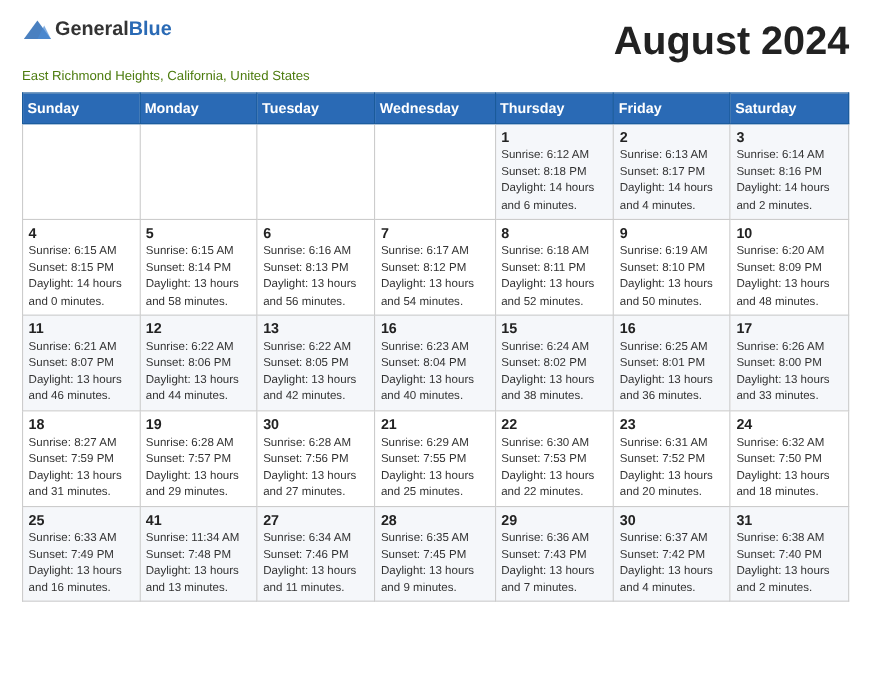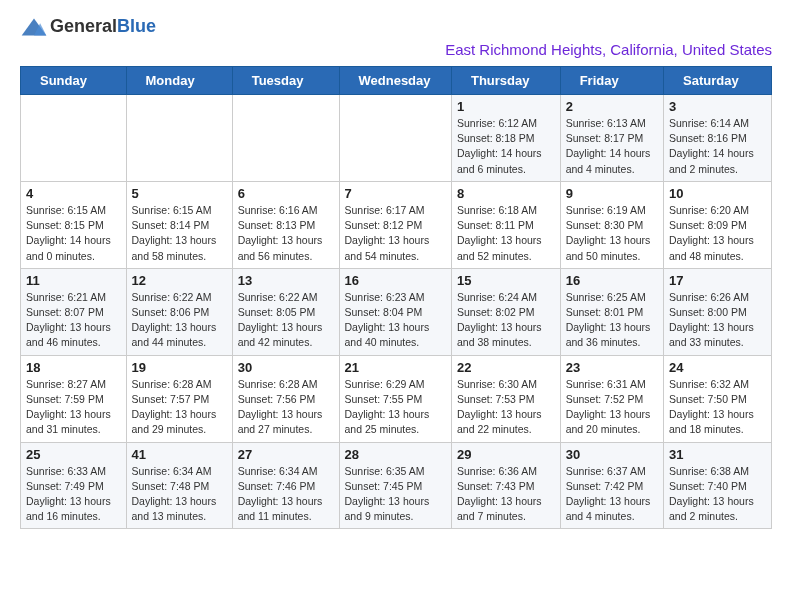--- a/index.html
+++ b/index.html
@@ -31,36 +31,36 @@
       align-items: center;
       gap: 2px;
     }
     .month-title {
       font-size: 36px;
       font-weight: bold;
       color: #222;
       text-align: right;
     }
     .subtitle {
-      font-size: 15px;
-      color: #6d28d9;
-      text-align: right;
+      font-size: 12px;
+      color: #4d7c0f;
+      text-align: left;
       margin-bottom: 8px;
     }
     table {
       width: 100%;
       border-collapse: collapse;
       font-size: 11px;
     }
     thead th {
       background: #2a6ab5;
       color: #fff;
       font-weight: bold;
       font-size: 13px;
-      padding: 6px 19px;
+      padding: 6px 4px;
       text-align: left;
       border: 1px solid #1a5a9a;
     }
     tbody td {
       border: 1px solid #ccc;
       vertical-align: top;
       padding: 4px 5px;
       min-height: 80px;
       height: 82px;
       width: 113px;
@@ -96,20 +96,21 @@
     <div class="logo-row">
       <svg class="logo-icon" viewBox="0 0 36 26" xmlns="http://www.w3.org/2000/svg">
         <polygon points="18,2 34,24 2,24" fill="#2a6ab5" opacity="0.85"></polygon>
         <polygon points="26,8 34,24 18,24" fill="#4a8ad4" opacity="0.7"></polygon>
       </svg>
       <div>
         <span style="font-size:18px;font-weight:bold;color:#333;">General</span><span style="font-size:18px;font-weight:bold;color:#2a6ab5;">Blue</span>
       </div>
     </div>
   </div>
+  <div class="month-title">August 2024</div>
 </div>
 <div class="subtitle">East Richmond Heights, California, United States</div>
 
 <table>
   <thead>
     <tr>
     <th>Sunday</th>
         <th>Monday</th>
         <th>Tuesday</th>
         <th>Wednesday</th>
@@ -178,21 +179,21 @@
         <td>
           <span class="day-num">8</span>
           <div class="day-info">Sunrise: 6:18 AM
 Sunset: 8:11 PM
 Daylight: 13 hours
 and 52 minutes.</div>
         </td>
         <td>
           <span class="day-num">9</span>
           <div class="day-info">Sunrise: 6:19 AM
-Sunset: 8:30 PM
+Sunset: 8:10 PM
 Daylight: 13 hours
 and 50 minutes.</div>
         </td>
         <td>
           <span class="day-num">10</span>
           <div class="day-info">Sunrise: 6:20 AM
 Sunset: 8:09 PM
 Daylight: 13 hours
 and 48 minutes.</div>
         </td>
@@ -302,21 +303,21 @@
       <tr>
         <td>
           <span class="day-num">25</span>
           <div class="day-info">Sunrise: 6:33 AM
 Sunset: 7:49 PM
 Daylight: 13 hours
 and 16 minutes.</div>
         </td>
         <td>
           <span class="day-num">41</span>
-          <div class="day-info">Sunrise: 6:34 AM
+          <div class="day-info">Sunrise: 11:34 AM
 Sunset: 7:48 PM
 Daylight: 13 hours
 and 13 minutes.</div>
         </td>
         <td>
           <span class="day-num">27</span>
           <div class="day-info">Sunrise: 6:34 AM
 Sunset: 7:46 PM
 Daylight: 13 hours
 and 11 minutes.</div>

